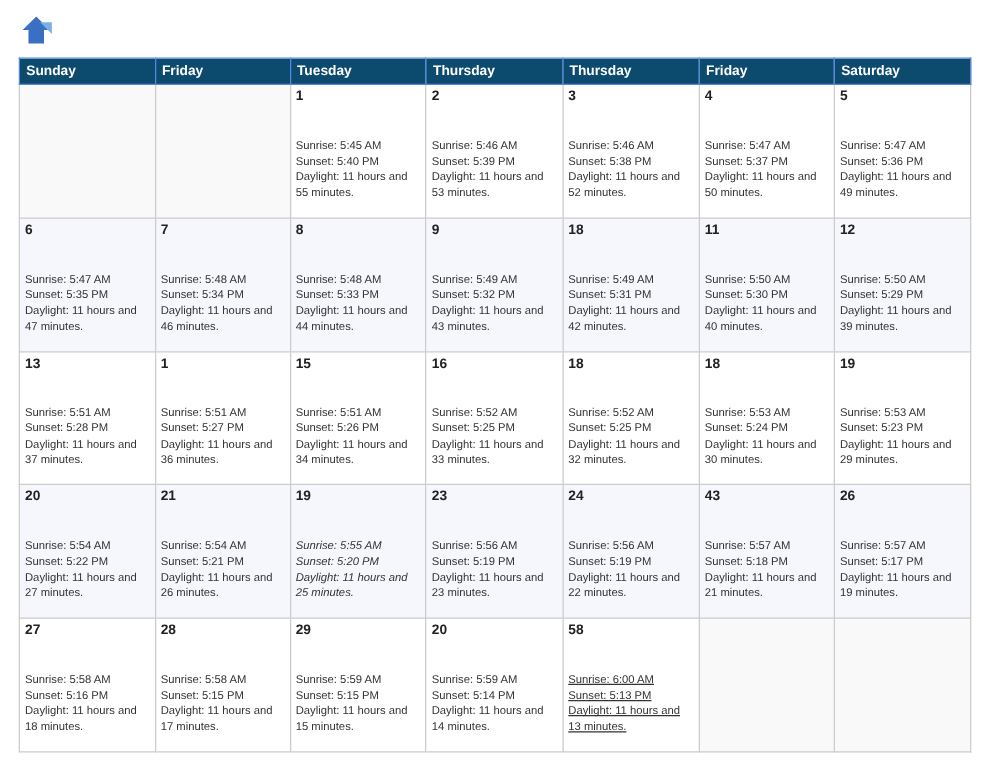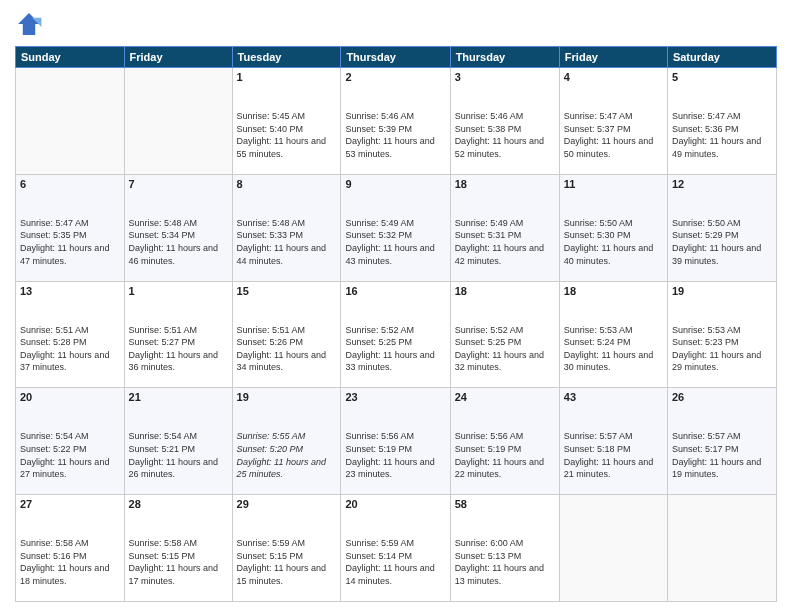--- a/index.html
+++ b/index.html
@@ -322,21 +322,21 @@
 Daylight: 11 hours and 15 minutes.</div>
           </td>
           <td>
             <span class="day-num">20</span>
             <div class="day-info" style="white-space: pre-line;">Sunrise: 5:59 AM
 Sunset: 5:14 PM
 Daylight: 11 hours and 14 minutes.</div>
           </td>
           <td>
             <span class="day-num">58</span>
-            <div class="day-info" style="white-space: pre-line;">Sunrise: 6:00 AM
+            <div class="day-info" style="white-space: pre-line; text-decoration: underline;">Sunrise: 6:00 AM
 Sunset: 5:13 PM
 Daylight: 11 hours and 13 minutes.</div>
           </td>
           <td class="empty"></td>
           <td class="empty"></td>
         </tr>
       </tbody>
   </table>
 </div>
 

